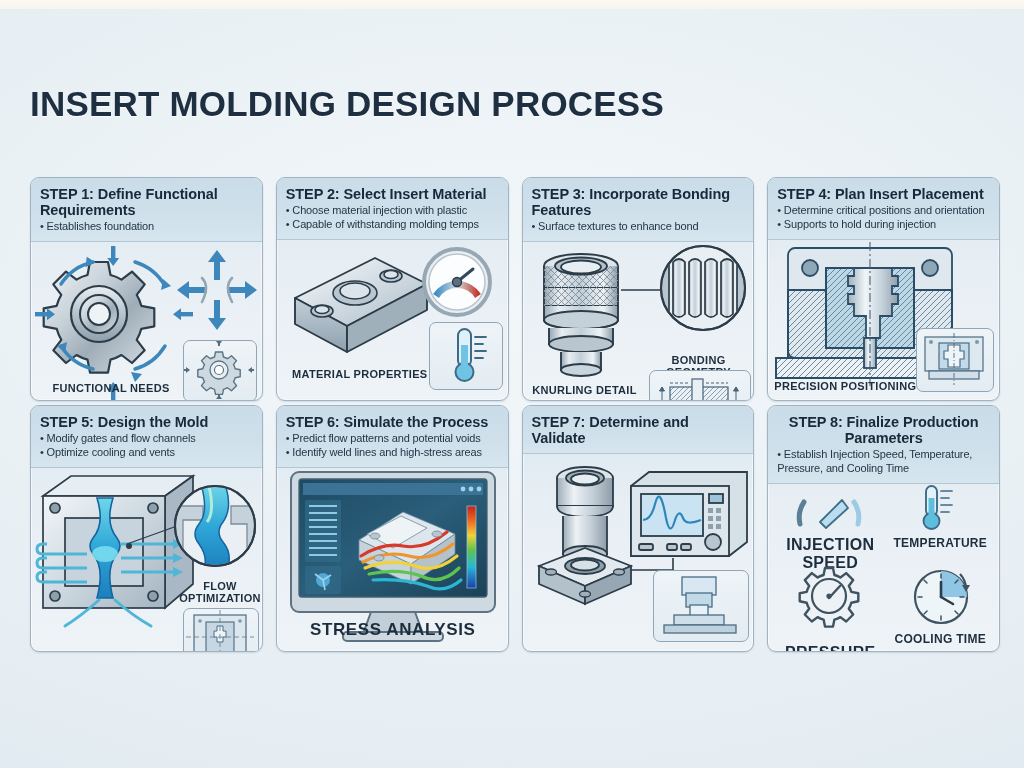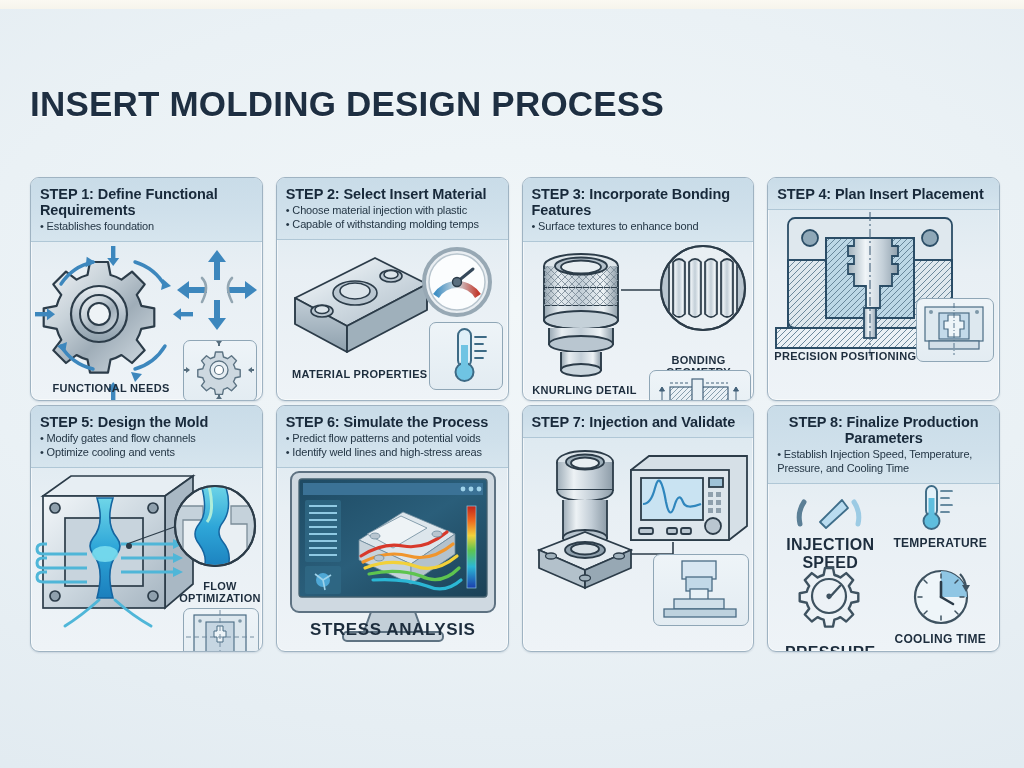--- a/index.html
+++ b/index.html
@@ -319,20 +319,24 @@
               </g>
             </svg>
           </div>
           <div class="cap" style="left:2px;top:142px;width:120px;">KNURLING DETAIL</div>
         </div>
       </div>
 
       <div class="panel">
         <div class="phead">
           <div class="ptitle">STEP 4: Plan Insert Placement</div>
+          <div class="pbul">
+            <div>• Determine critical positions and orientation</div>
+            <div>• Supports to hold during injection</div>
+          </div>
         </div>
         <div class="pbody">
           <svg width="232" height="152" viewBox="0 0 232 152">
             <defs>
               <pattern id="hatch4" width="6" height="6" patternUnits="userSpaceOnUse">
                 <path d="M0 6 L6 0" stroke="#5f7e93" stroke-width=".9"></path>
               </pattern>
               <linearGradient id="pin" x1="0" y1="0" x2="1" y2="0">
                 <stop offset="0" stop-color="#9fb0bb"></stop>
                   <stop offset=".35" stop-color="#f0f5f8"></stop>
@@ -551,21 +555,21 @@
             <g>
               <rect x="190" y="38" width="9" height="82" fill="url(#cbar)" stroke="#8fc9e3" stroke-width=".7"></rect>
             </g>
           </svg>
           <div class="cap" style="left:0;top:152px;width:232px;font-size:17px;letter-spacing:.6px;">STRESS ANALYSIS</div>
         </div>
       </div>
 
       <div class="panel">
         <div class="phead">
-          <div class="ptitle">STEP 7: Injection and Validate</div>
+          <div class="ptitle">STEP 7: Determine and Validate</div>
         </div>
         <div class="pbody">
           <svg width="232" height="182" viewBox="0 0 232 182">
             <defs>
               <linearGradient id="part7" x1="0" y1="0" x2="1" y2="0">
                 <stop offset="0" stop-color="#9eadb8"></stop>
                   <stop offset=".3" stop-color="#edf2f5"></stop>
                 <stop offset=".65" stop-color="#c2cdd6"></stop>
                   <stop offset="1" stop-color="#8d9ca8"></stop>
               </linearGradient>

